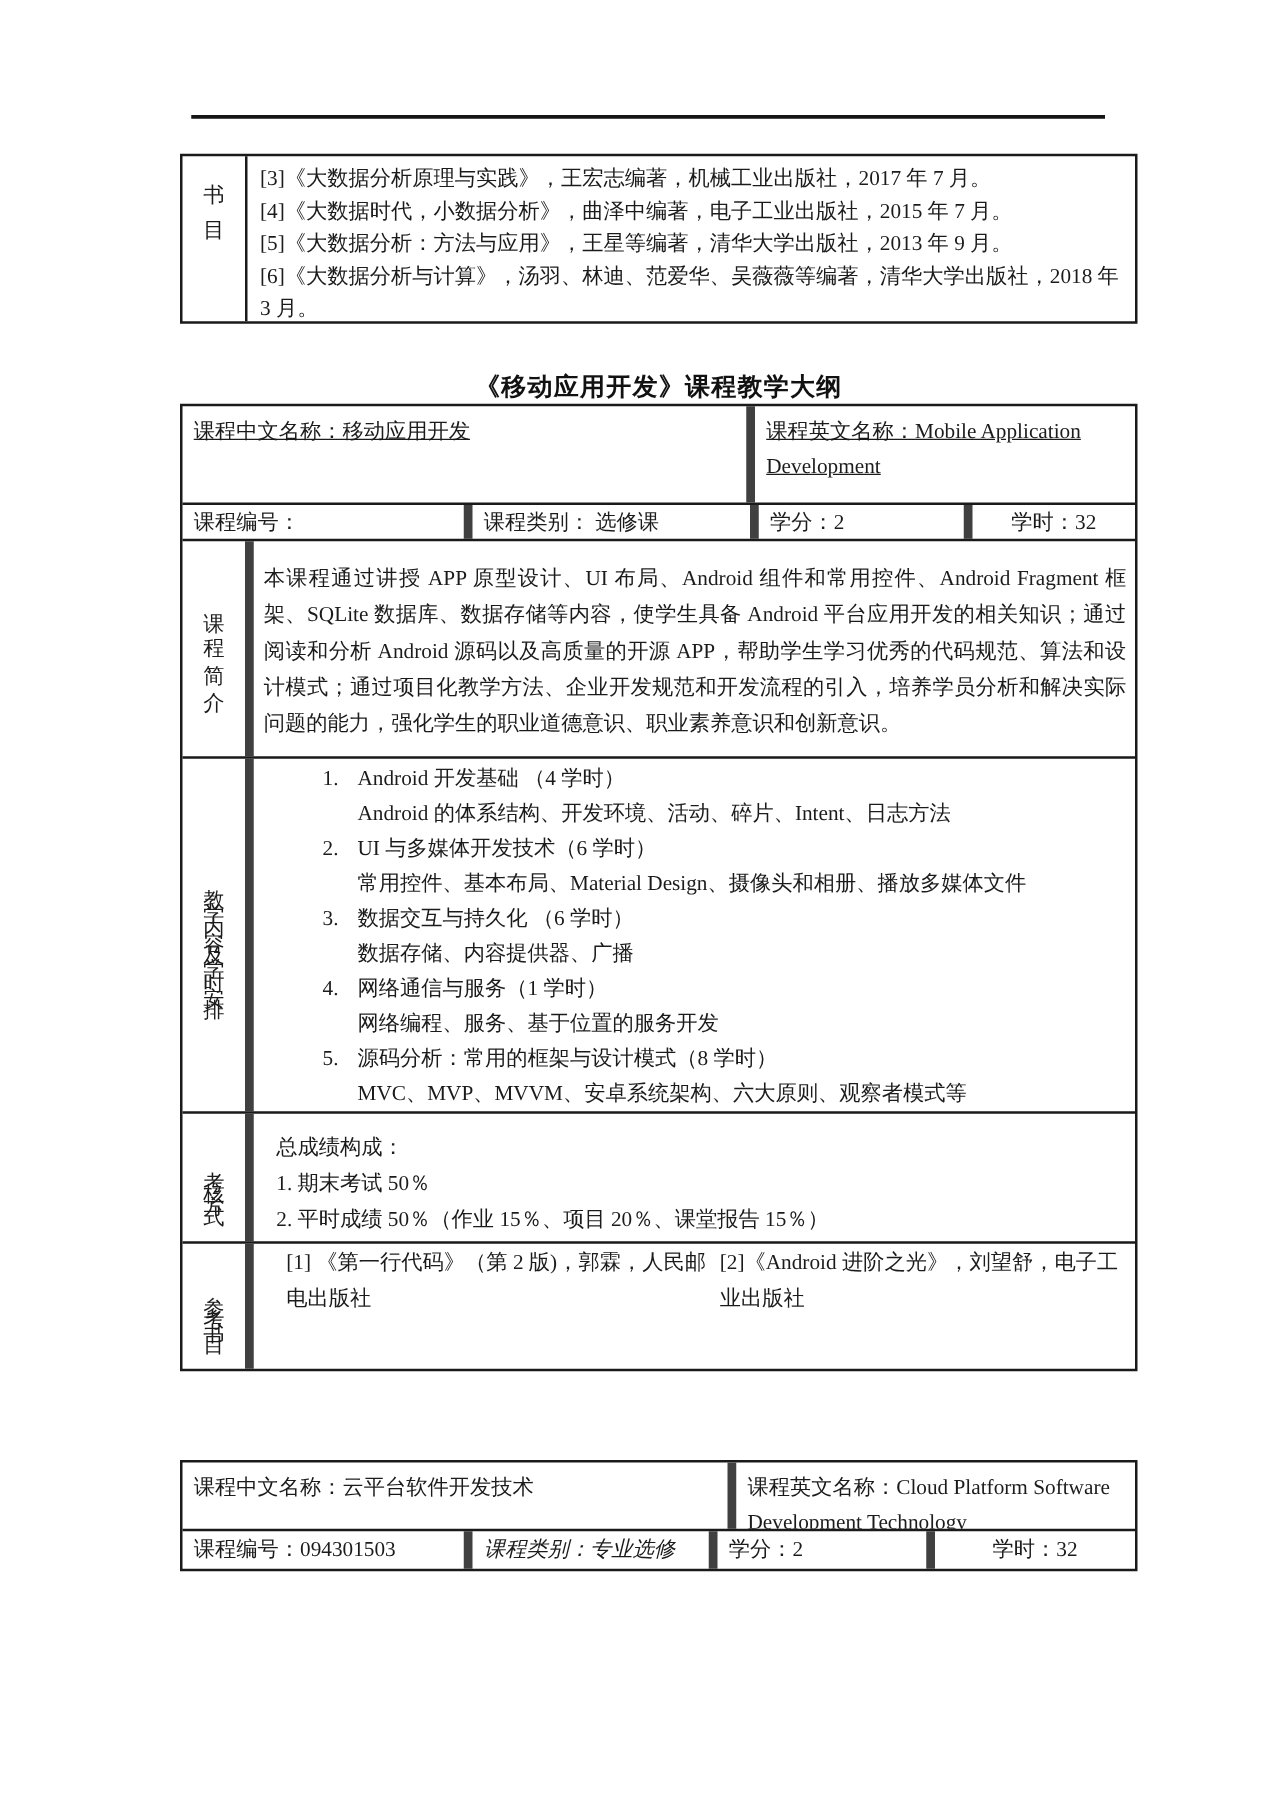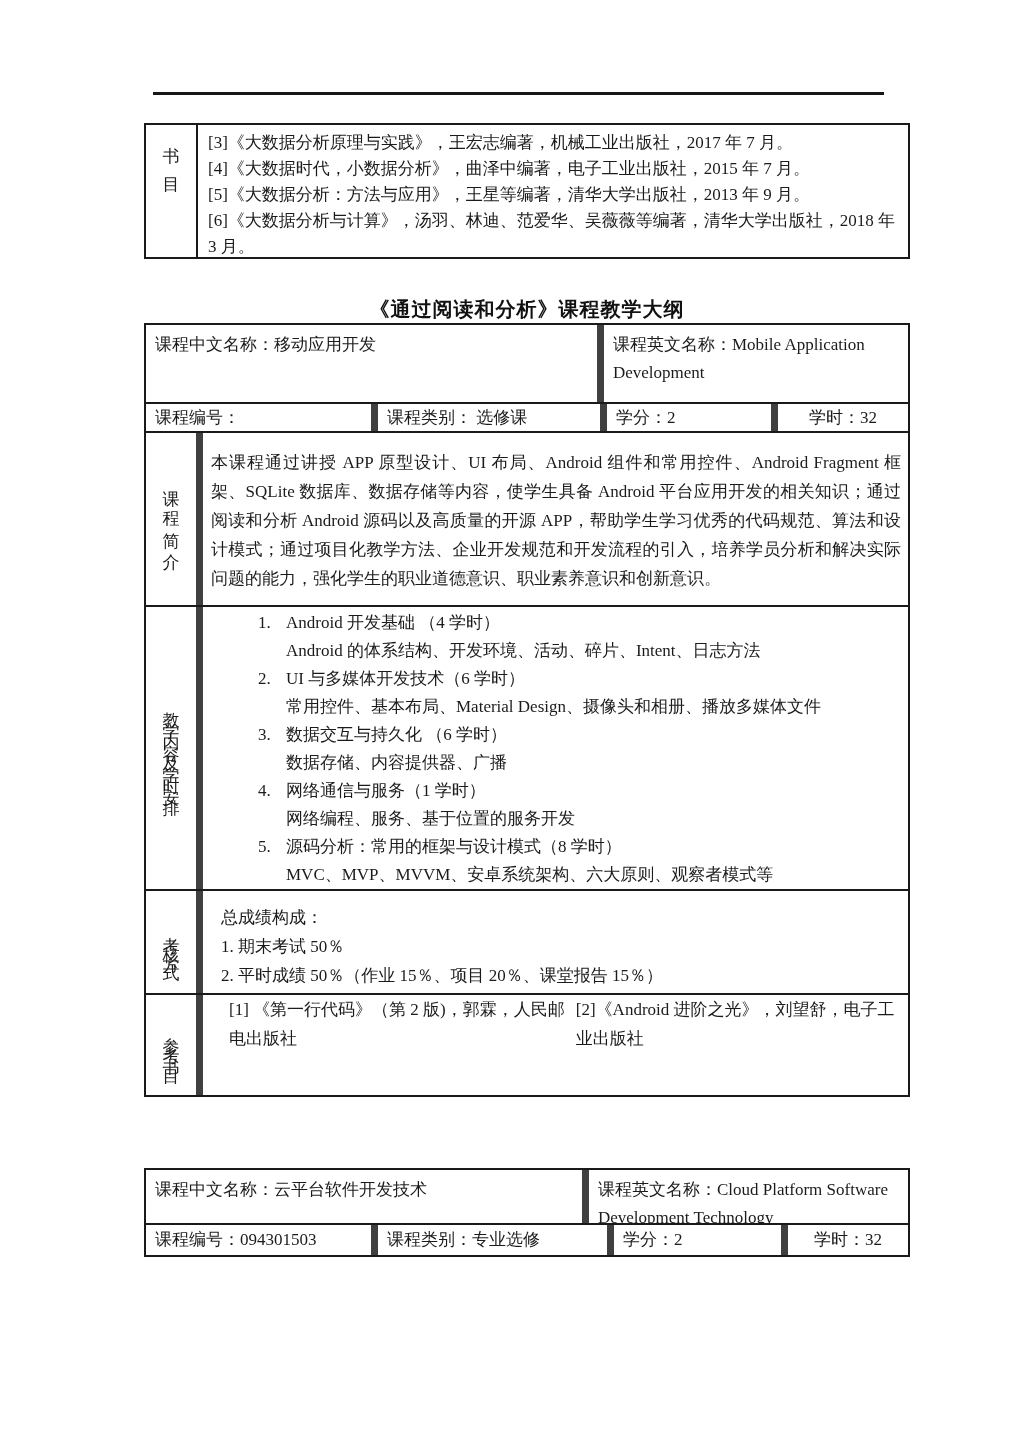--- a/index.html
+++ b/index.html
@@ -35,21 +35,21 @@
 
   
   #tbl-mobile { top:323px; height:774px; display:flex; flex-direction:column; }
   #tbl-cloud  { top:1168px; height:89px; display:flex; flex-direction:column; }
   .row { display:flex; width:100%; }
   .row + .row { border-top:2px solid #1a1a1a; }
   .c { overflow:hidden; }
   .c + .c { border-left:7px solid #404040; }
 
   
-  #tbl-mobile .r1 { height:80px; }
+  #tbl-mobile .r1 { height:80px;text-decoration:underline; }
   #tbl-mobile .r2 { height:30px; }
   #tbl-mobile .r3 { height:180px; }
   #tbl-mobile .r4 { height:284px; }
   #tbl-mobile .r5 { height:108px; }
   #tbl-mobile .r6 { height:106px; }
   #tbl-cloud .r1 { height:53px; }
   #tbl-cloud .r2 { height:32px; }
 
   .name-cell { padding:6px 8px 0 9px; line-height:28px; }
   #tbl-mobile .r1 .c1 { width:451px; }
@@ -57,21 +57,21 @@
   #tbl-cloud  .r1 .c1 { width:436px; }
   #tbl-cloud  .r1 .c2 { flex:1; }
 
   .meta-cell { display:flex; align-items:center; padding-left:9px; line-height:26px; }
   .meta-center { justify-content:center; padding-left:0; }
   #tbl-mobile .r2 .c1 { width:225px; }
   #tbl-mobile .r2 .c2 { width:229px; }
   #tbl-mobile .r2 .c3 { width:171px; }
   #tbl-mobile .r2 .c4 { flex:1; }
   #tbl-cloud .r2 .c1 { width:225px; }
-  #tbl-cloud .r2 .c2 { width:236px; }
+  #tbl-cloud .r2 .c2 { width:196px;font-style:italic; }
   #tbl-cloud .r2 .c3 { width:174px; }
   #tbl-cloud .r2 .c4 { flex:1; }
 
   .head-col { width:50px; }
   .body-col { flex:1; }
 
   #intro-head .vtext   { letter-spacing:21px; }
   #content-head .vtext { letter-spacing:11px; }
   #assess-head .vtext  { letter-spacing:9px; }
   #ref-head .vtext     { letter-spacing:11px; }
@@ -98,21 +98,21 @@
     <span class="vtext">书目</span>
   </div>
   <div class="bib-body">
     <div>[3]《大数据分析原理与实践》，王宏志编著，机械工业出版社，2017 年 7 月。</div>
     <div>[4]《大数据时代，小数据分析》，曲泽中编著，电子工业出版社，2015 年 7 月。</div>
     <div>[5]《大数据分析：方法与应用》，王星等编著，清华大学出版社，2013 年 9 月。</div>
     <div>[6]《大数据分析与计算》，汤羽、林迪、范爱华、吴薇薇等编著，清华大学出版社，2018 年 3 月。</div>
   </div>
 </div>
 
-<div class="doc-heading" id="heading-mobile">《通过阅读和分析》课程教学大纲</div>
+<div class="doc-heading" id="heading-mobile">《移动应用开发》课程教学大纲</div>
 
 <div class="tbl" id="tbl-mobile">
   <div class="row r1">
     <div class="c c1 name-cell">课程中文名称：移动应用开发</div>
     <div class="c c2 name-cell">课程英文名称：Mobile Application Development</div>
   </div>
   <div class="row r2">
     <div class="c c1 meta-cell">课程编号：</div>
     <div class="c c2 meta-cell">课程类别： 选修课</div>
     <div class="c c3 meta-cell">学分：2</div>

